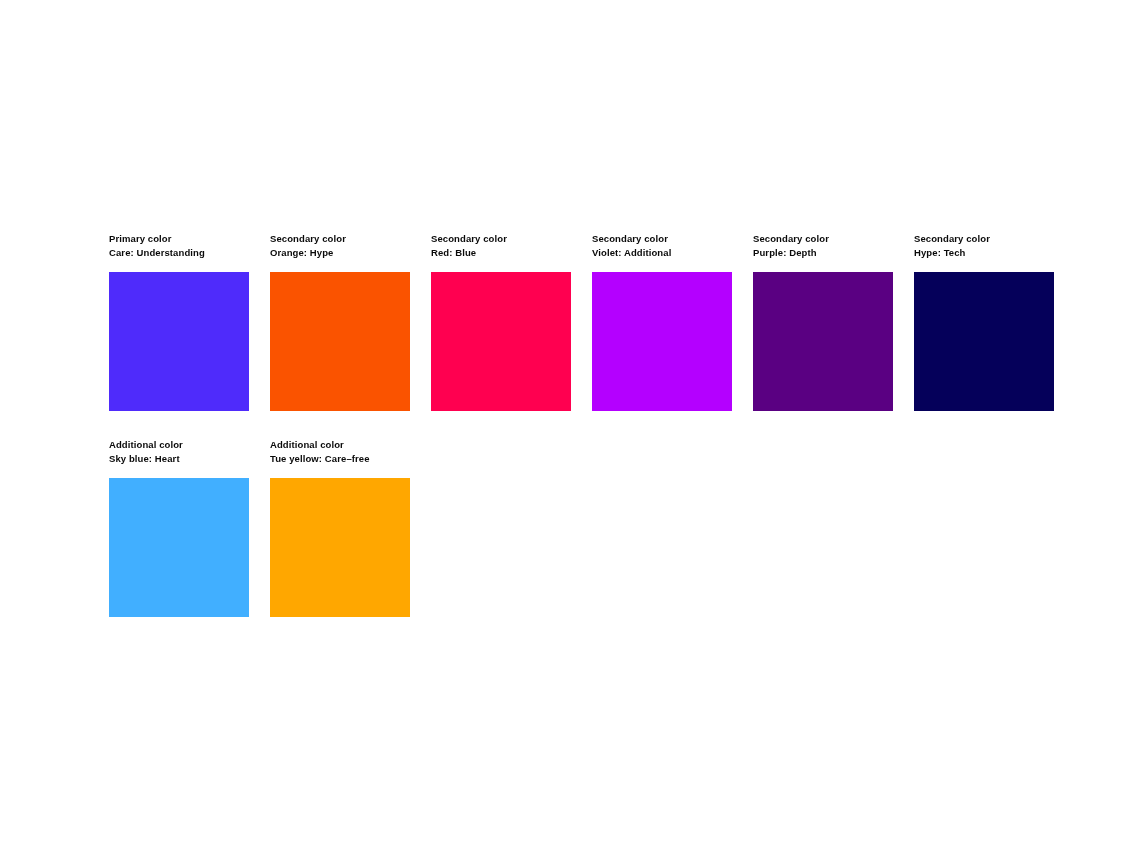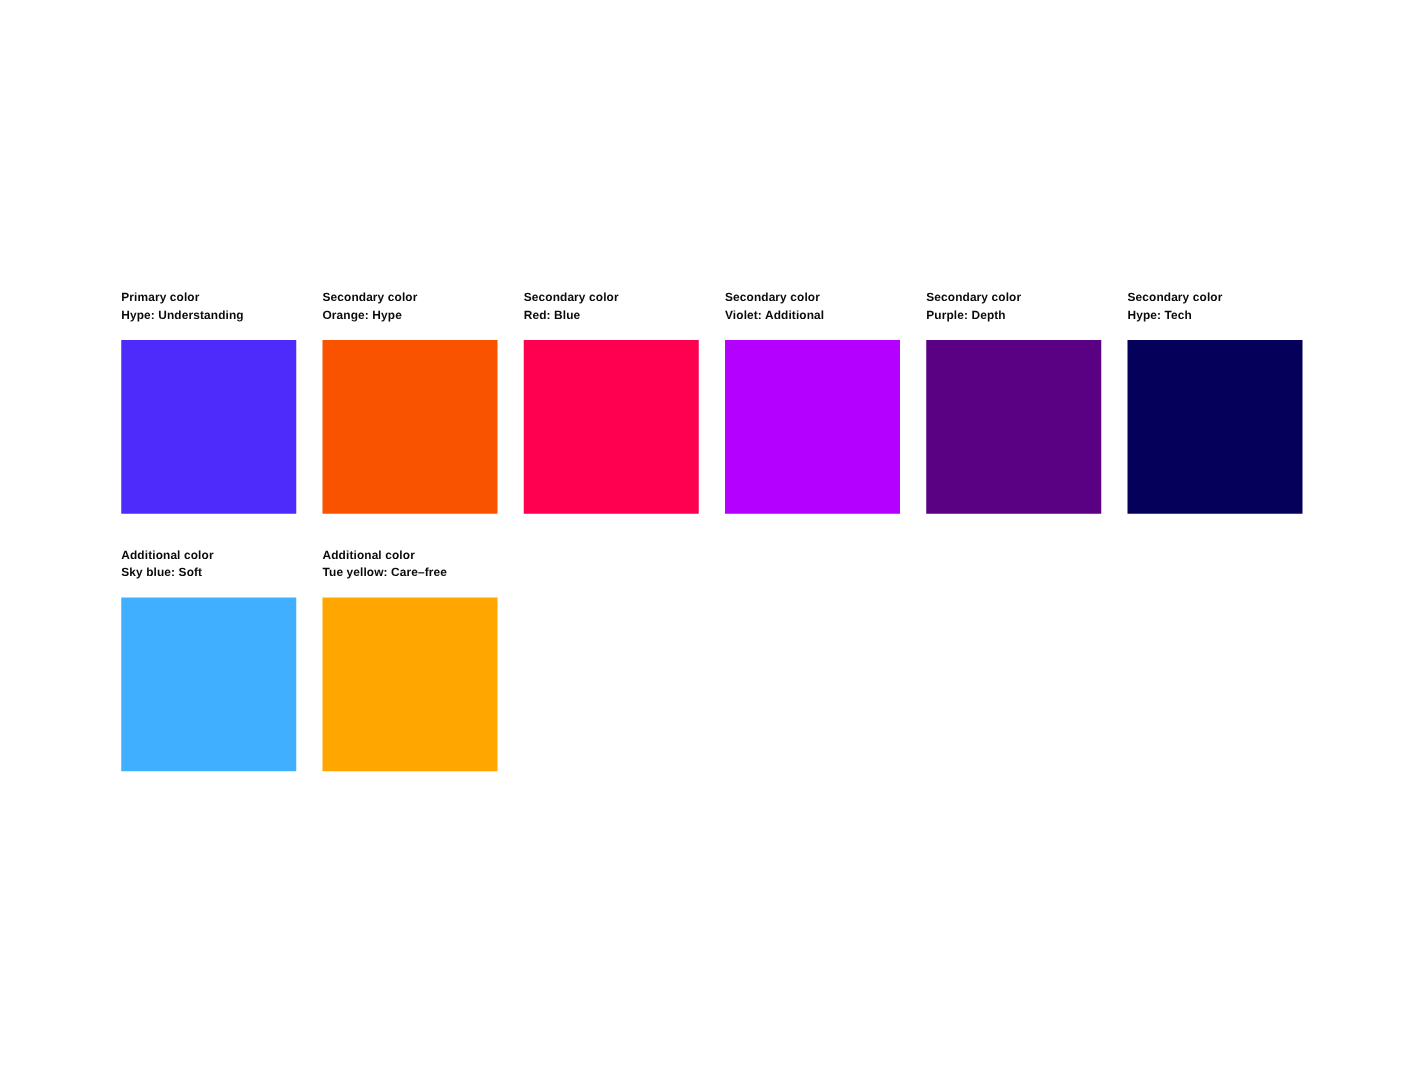--- a/index.html
+++ b/index.html
@@ -20,20 +20,21 @@
     left: 97px;
     top: 232px;
     width: 960px;
   }
 
   .swatch-grid {
     display: grid;
     grid-template-columns: repeat(6, 140px);
     column-gap: 21px;
     row-gap: 27px;
+    margin-left: 12px;
   }
 
   .swatch-card {
     width: 140px;
   }
 
   .swatch-label {
     font-size: 9.5px;
     font-weight: bold;
     line-height: 14.4px;
@@ -58,21 +59,21 @@
   }
 </style>
 </head>
 <body style="background: rgb(255, 255, 255);">
 
 <div id="palette-board">
   <div class="swatch-grid">
       <div class="swatch-card">
         <div class="swatch-label">
           <span class="swatch-role">Primary color</span>
-          <span class="swatch-title">Hype: Understanding</span>
+          <span class="swatch-title">Care: Understanding</span>
         </div>
         <div class="swatch-chip" style="background: rgb(79, 43, 251);"></div>
       </div>
       <div class="swatch-card">
         <div class="swatch-label">
           <span class="swatch-role">Secondary color</span>
           <span class="swatch-title">Orange: Hype</span>
         </div>
         <div class="swatch-chip" style="background: rgb(250, 83, 0);"></div>
       </div>
@@ -100,21 +101,21 @@
       <div class="swatch-card">
         <div class="swatch-label">
           <span class="swatch-role">Secondary color</span>
           <span class="swatch-title">Hype: Tech</span>
         </div>
         <div class="swatch-chip" style="background: rgb(5, 0, 90);"></div>
       </div>
       <div class="swatch-card">
         <div class="swatch-label">
           <span class="swatch-role">Additional color</span>
-          <span class="swatch-title">Sky blue: Soft</span>
+          <span class="swatch-title">Sky blue: Heart</span>
         </div>
         <div class="swatch-chip" style="background: rgb(65, 175, 255);"></div>
       </div>
       <div class="swatch-card">
         <div class="swatch-label">
           <span class="swatch-role">Additional color</span>
           <span class="swatch-title">Tue yellow: Care–free</span>
         </div>
         <div class="swatch-chip" style="background: rgb(255, 167, 0);"></div>
       </div>

